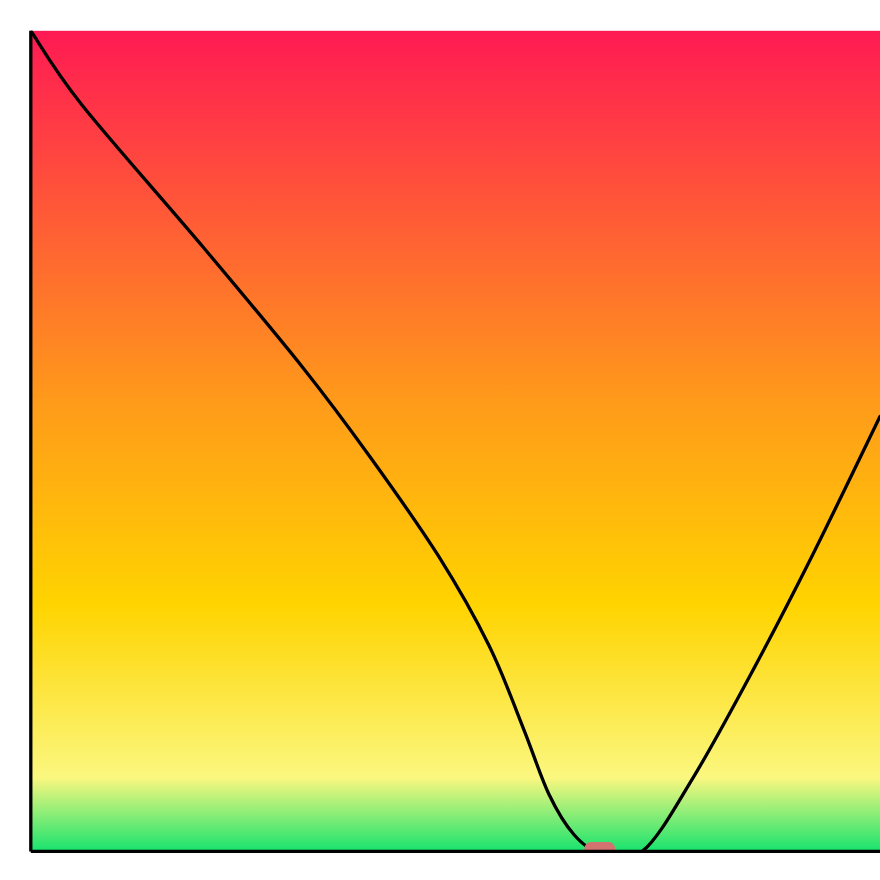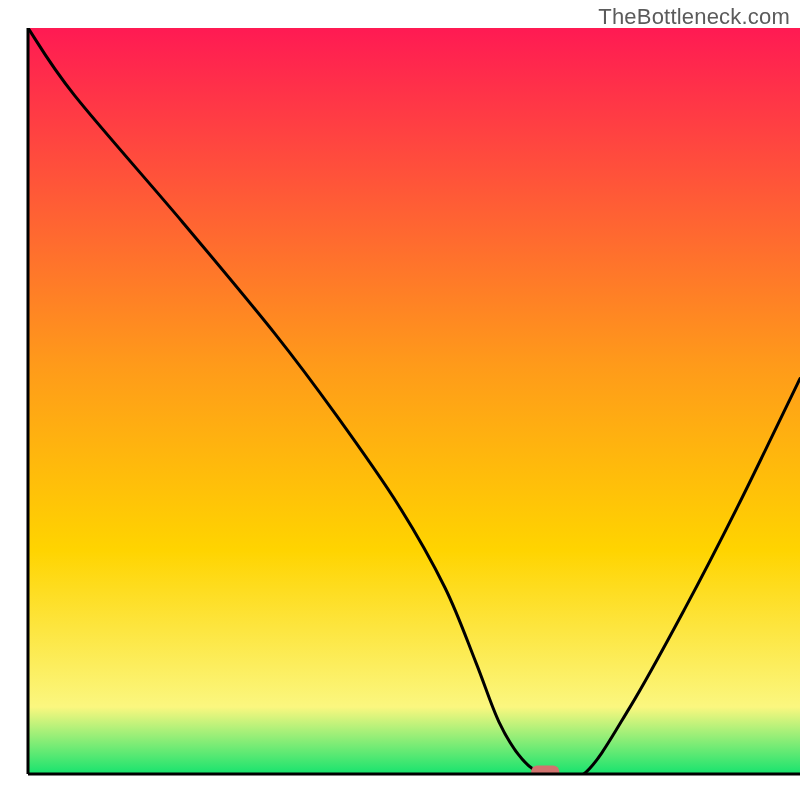--- a/index.html
+++ b/index.html
@@ -45,21 +45,20 @@
     stroke-linecap: round;
   }
   .marker {
     fill: #d2736f;
   }
 </style>
 </head>
 <body>
 <div class="container">
 
-<div class="watermark">TheBottleneck.com</div>
 
 <svg class="plot" viewBox="0 0 800 800">
   <defs>
     <linearGradient id="bg-grad" x1="0" y1="0" x2="0" y2="1">
       <stop id="g-top" offset="0%" stop-color="#ff1a53"></stop>
       <stop id="g-mid1" offset="45%" stop-color="#ff9a1a"></stop>
       <stop id="g-mid2" offset="70%" stop-color="#ffd400"></stop>
       <stop id="g-nb" offset="91%" stop-color="#fbf77f"></stop>
       <stop id="g-bot" offset="100%" stop-color="#17e36e"></stop>
     </linearGradient>

